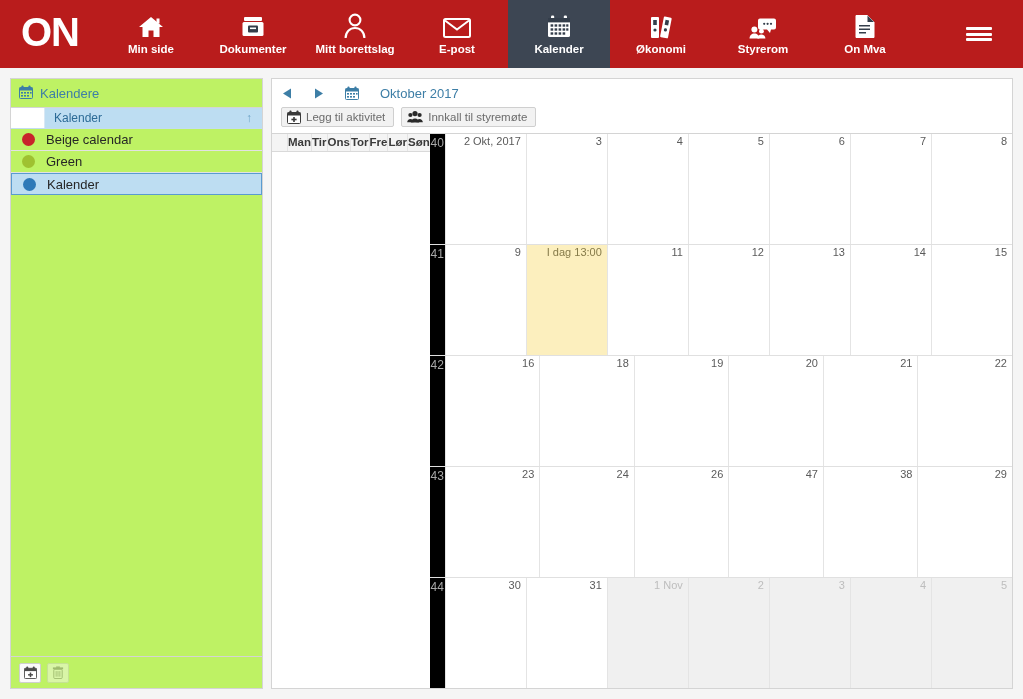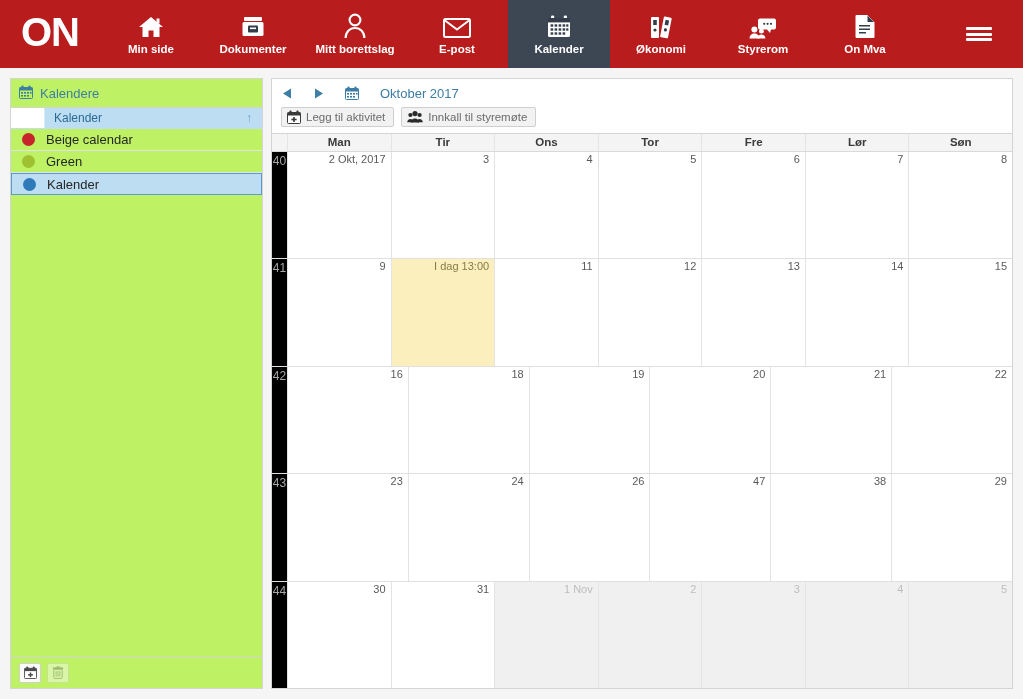--- a/index.html
+++ b/index.html
@@ -212,21 +212,20 @@
     font-size: 11.5px;
     color: #6b6b6b;
     cursor: pointer;
     white-space: nowrap;
   }
 
   
   .cal-grid {
     flex: 1;
     display: flex;
-    flex-direction: column;
     border-top: 1px solid #d4d4d4;
   }
   .dow-row {
     display: flex;
     height: 18px;
     background: #f4f4f4;
     border-bottom: 1px solid #d9d9d9;
   }
   .dow-gutter { width: 16px; border-right: 1px solid #e4e4e4; }
   .dow-cell {

